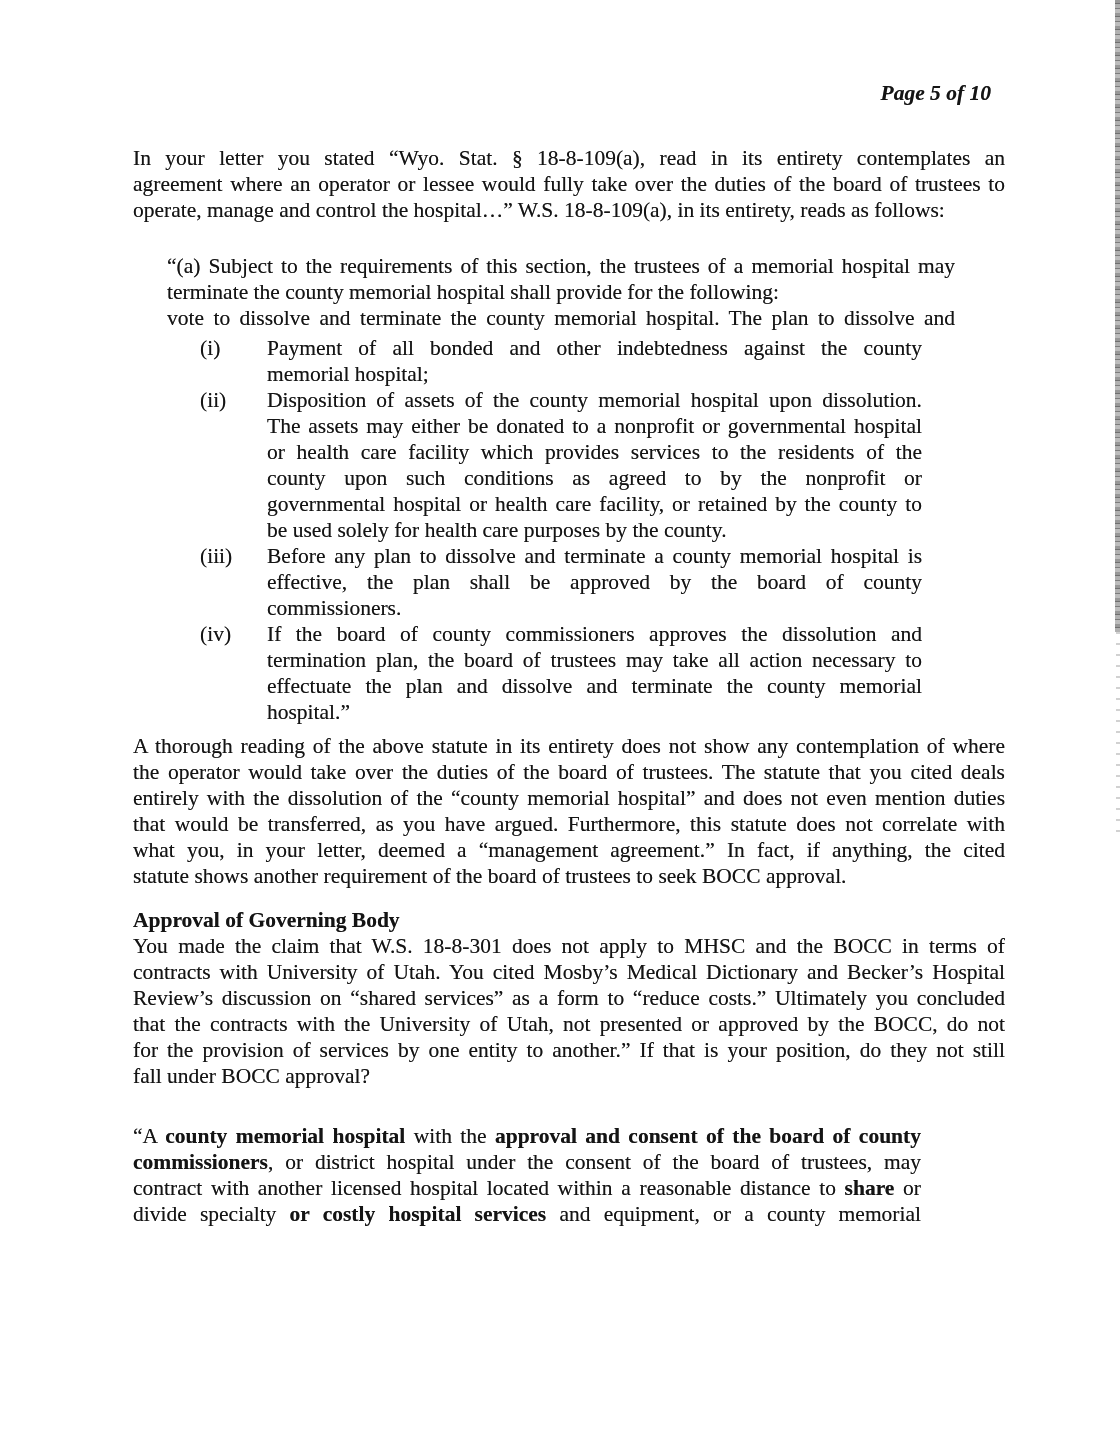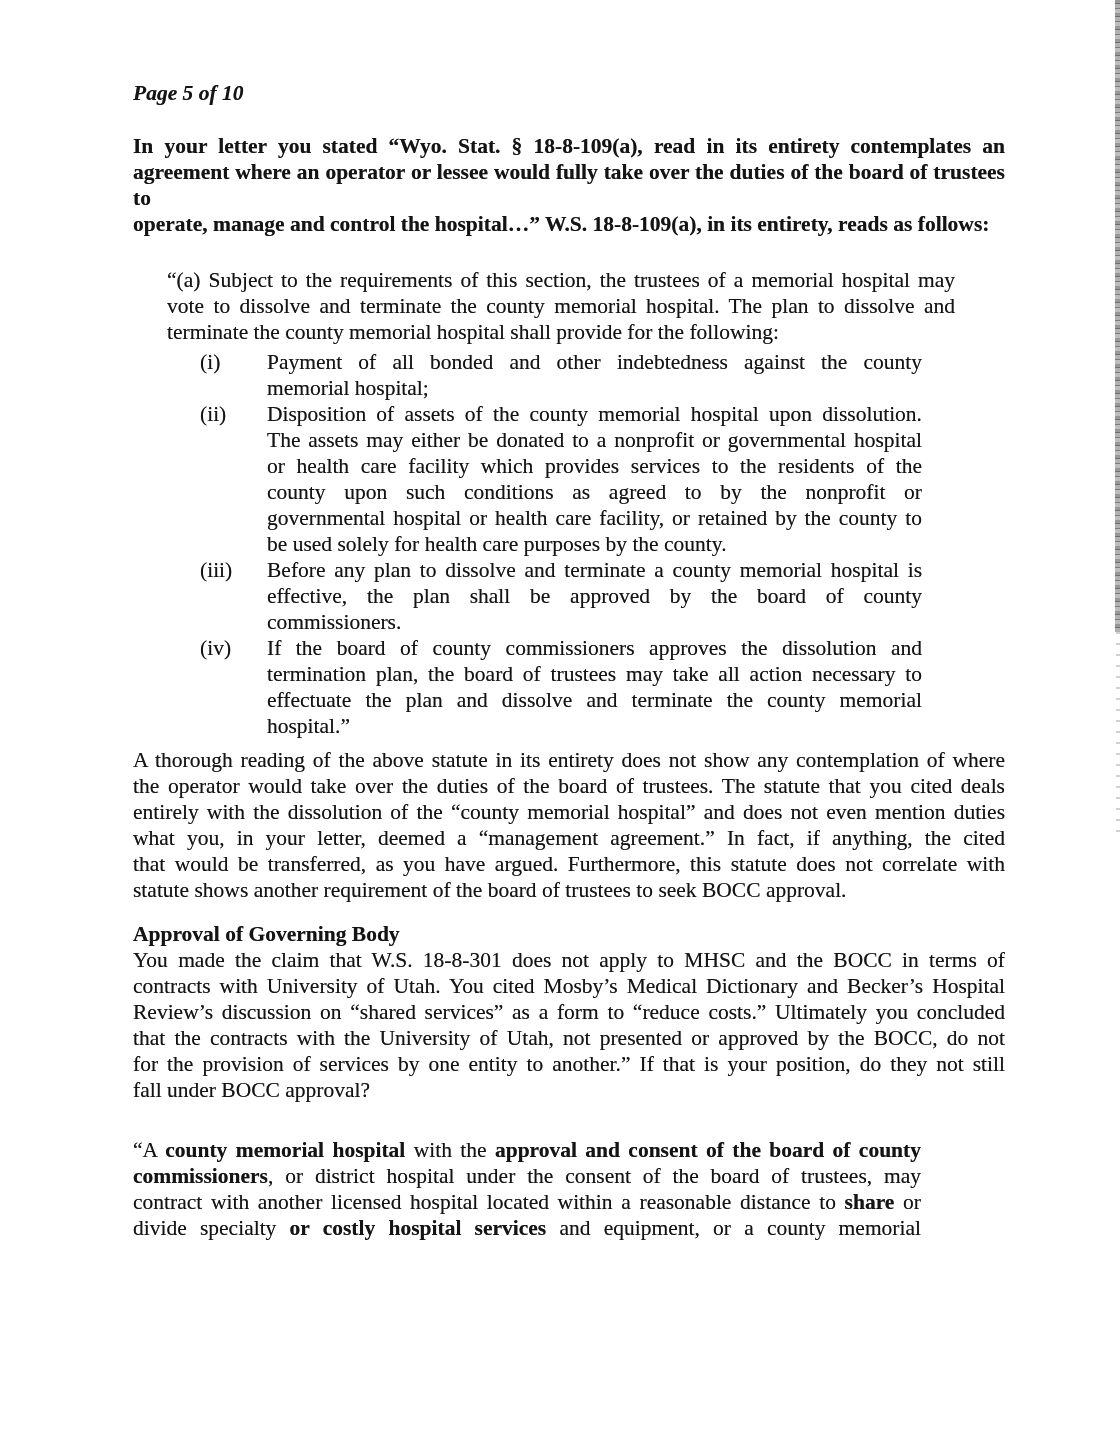--- a/index.html
+++ b/index.html
@@ -35,20 +35,21 @@
       transparent 2px, transparent 11px);
     opacity: 0.45;
   }
   .content {
     position: absolute;
     left: 133px; top: 0;
     width: 872px;
   }
   .page-num {
     margin-top: 80px;
+    text-align: right;
     padding-right: 14px;
     font-weight: bold;
     font-style: italic;
     font-size: 21.5px;
     line-height: 26px;
   }
   .block { font-size: 21.5px; line-height: 26px; }
   .line { text-align: justify; text-align-last: justify; }
   .line.last { text-align-last: left; }
   .bd { font-weight: bold; }
@@ -56,21 +57,21 @@
   .heading .heading-text {
     font-weight: bold;
     text-underline-offset: 3px;
   }
 
   .li { display: flex; }
   .li .marker { width: 67px; flex: none; }
   .li .li-body { flex: 1; min-width: 0; }
 
   
-  [data-block="intro-paragraph"]      { margin-top: 27px; font-weight: bold; }
+  [data-block="intro-paragraph"]      { margin-top: 39px; }
   [data-block="statute-quote-109a"]   { margin-top: 30px; margin-left: 34px; width: 788px; }
   [data-block="statute-list-109a"]    { margin-top: 4px;  margin-left: 67px; margin-right: 83px; }
   [data-block="analysis-paragraph"]   { margin-top: 8px; }
   [data-block="section-heading"]      { margin-top: 18px; }
   [data-block="claim-paragraph"]      { }
   [data-block="statute-intro-line"]   { margin-top: 12px; }
   [data-block="statute-quote-108b"]   { margin-top: 34px; width: 788px; }
   
   [data-block="statute-quote-108b"] .line.last { text-align-last: justify; }
 </style>
@@ -83,22 +84,22 @@
   <div class="content">
     <div class="page-num">Page 5 of 10</div>
     <div id="document-body">
         <div class="block paragraph" data-block="intro-paragraph">
           <div class="line">In your letter you stated “Wyo. Stat. § 18-8-109(a), read in its entirety contemplates an</div>
           <div class="line">agreement where an operator or lessee would fully take over the duties of the board of trustees to</div>
           <div class="line last">operate, manage and control the hospital…”  W.S. 18-8-109(a), in its entirety, reads as follows:</div>
         </div>
         <div class="block quote" data-block="statute-quote-109a">
           <div class="line">“(a) Subject to the requirements of this section, the trustees of a memorial hospital may</div>
+          <div class="line last">terminate the county memorial hospital shall provide for the following:</div>
           <div class="line">vote to dissolve and terminate the county memorial hospital.  The plan to dissolve and</div>
-          <div class="line last">terminate the county memorial hospital shall provide for the following:</div>
         </div>
         <div class="block list" data-block="statute-list-109a">
           <div class="li">
             <div class="marker">(i)</div>
             <div class="li-body">
               <div class="line">Payment of all bonded and other indebtedness against the county</div>
               <div class="line last">memorial hospital;</div>
             </div>
           </div>
           <div class="li">
@@ -127,22 +128,22 @@
               <div class="line">termination plan, the board of trustees may take all action necessary to</div>
               <div class="line">effectuate the plan and dissolve and terminate the county memorial</div>
               <div class="line last">hospital.”</div>
             </div>
           </div>
         </div>
         <div class="block paragraph" data-block="analysis-paragraph">
           <div class="line">A thorough reading of the above statute in its entirety does not show any contemplation of where</div>
           <div class="line">the operator would take over the duties of the board of trustees.  The statute that you cited deals</div>
           <div class="line">entirely with the dissolution of the “county memorial hospital” and does not even mention duties</div>
+          <div class="line">that would be transferred, as you have argued.  Furthermore, this statute does not correlate with</div>
           <div class="line">what you, in your letter, deemed a “management agreement.”  In fact, if anything, the cited</div>
-          <div class="line">that would be transferred, as you have argued.  Furthermore, this statute does not correlate with</div>
           <div class="line last">statute shows another requirement of the board of trustees to seek BOCC approval.</div>
         </div>
         <div class="block heading" data-block="section-heading"><span class="heading-text">Approval of Governing Body</span></div>
         <div class="block paragraph" data-block="claim-paragraph">
           <div class="line">You made the claim that W.S. 18-8-301 does not apply to MHSC and the BOCC in terms of</div>
           <div class="line">contracts with University of Utah.  You cited Mosby’s Medical Dictionary and Becker’s Hospital</div>
           <div class="line">Review’s discussion on “shared services” as a form to “reduce costs.” Ultimately you concluded</div>
           <div class="line">that the contracts with the University of Utah, not presented or approved by the BOCC, do not</div>
           <div class="line">for the provision of services by one entity to another.”  If that is your position, do they not still</div>
           <div class="line last">fall under BOCC approval?</div>

